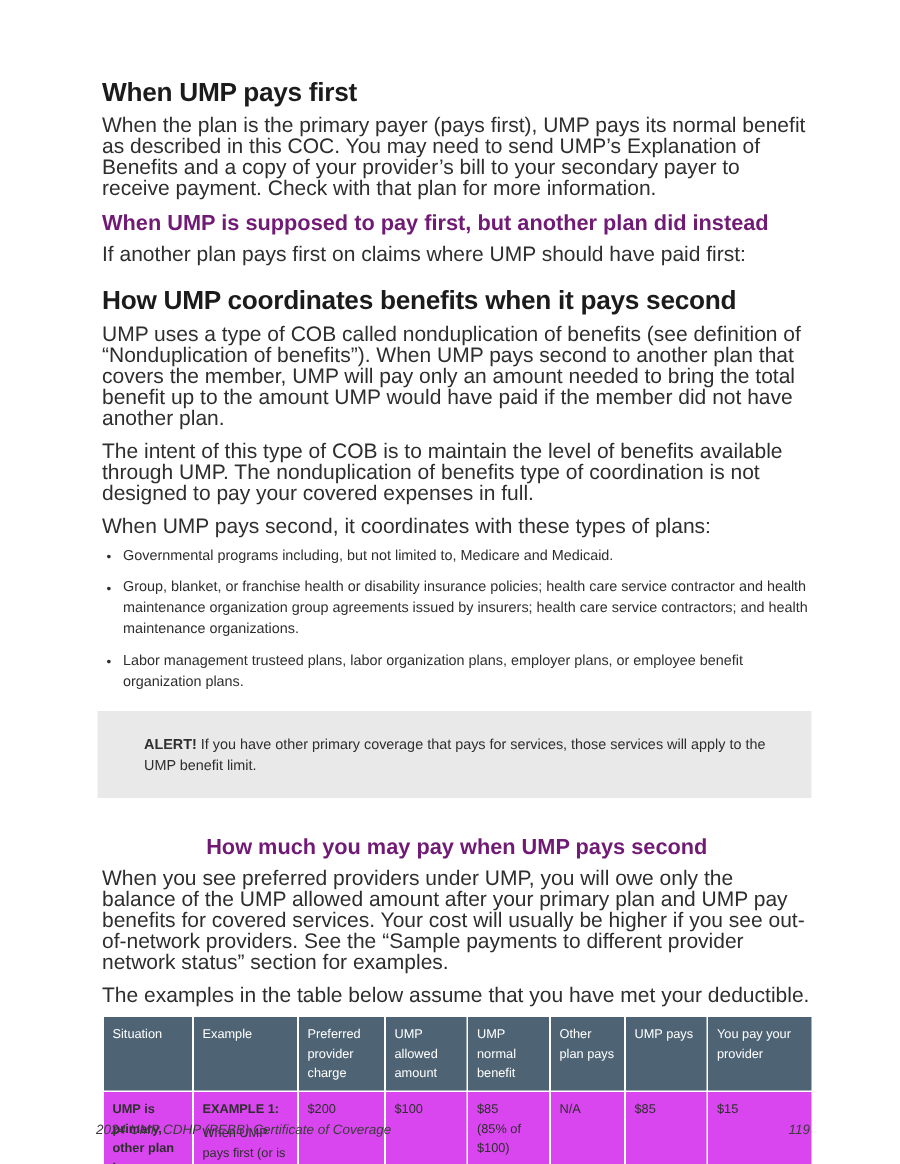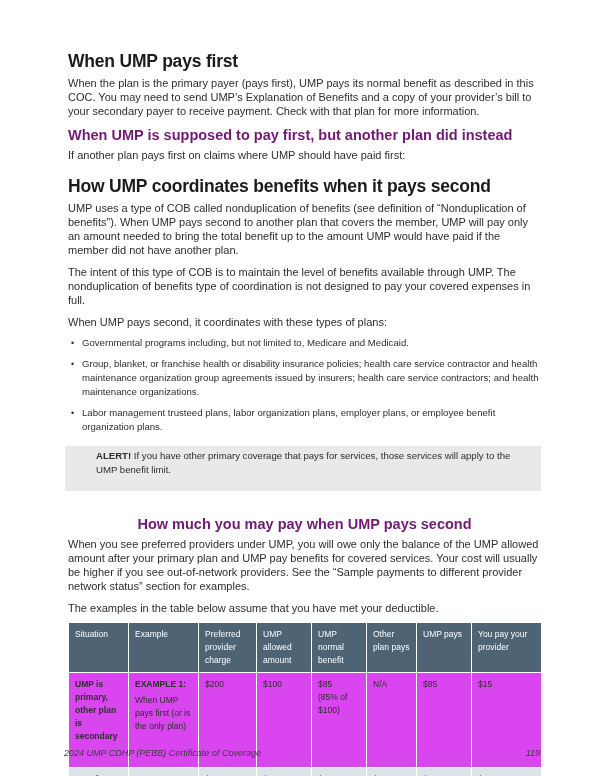--- a/index.html
+++ b/index.html
@@ -26,21 +26,21 @@
   }
   h1.second { margin-top: 13px; }
   h2 {
     font-size: 14.5px;
     font-weight: 700;
     color: #701a75;
     line-height: 19px;
     margin: 3px 0 3px 0;
   }
   p.body-text {
-    font-size: 11px;
+    font-size: 14px;
     line-height: 14px;
     margin-bottom: 8px;
   }
   p.tight { margin-bottom: 0; }
   ul.bullets { list-style: none; margin: 0 0 8px 0; }
   ul.bullets li {
     position: relative;
     font-size: 9.6px;
     line-height: 14px;
     padding-left: 14px;
@@ -49,21 +49,21 @@
   ul.bullets li::before {
     content: "\2022";
     position: absolute;
     left: 3px;
     font-size: 9px;
   }
   .alert-box {
     margin: 12px 0 0 -3px;
     width: 476px;
     background: #e9e9e9;
-    padding: 3px 30px 14px 31px;
+    padding: 16px 30px 14px 31px;
   }
   .alert-box p {
     font-size: 9.6px;
     line-height: 14px;
   }
   .alert-box strong { font-weight: 700; }
   h2.pay-second { margin-top: 24px; text-align: center; }
   table.examples {
     margin-top: 7px;
     width: 473px;

